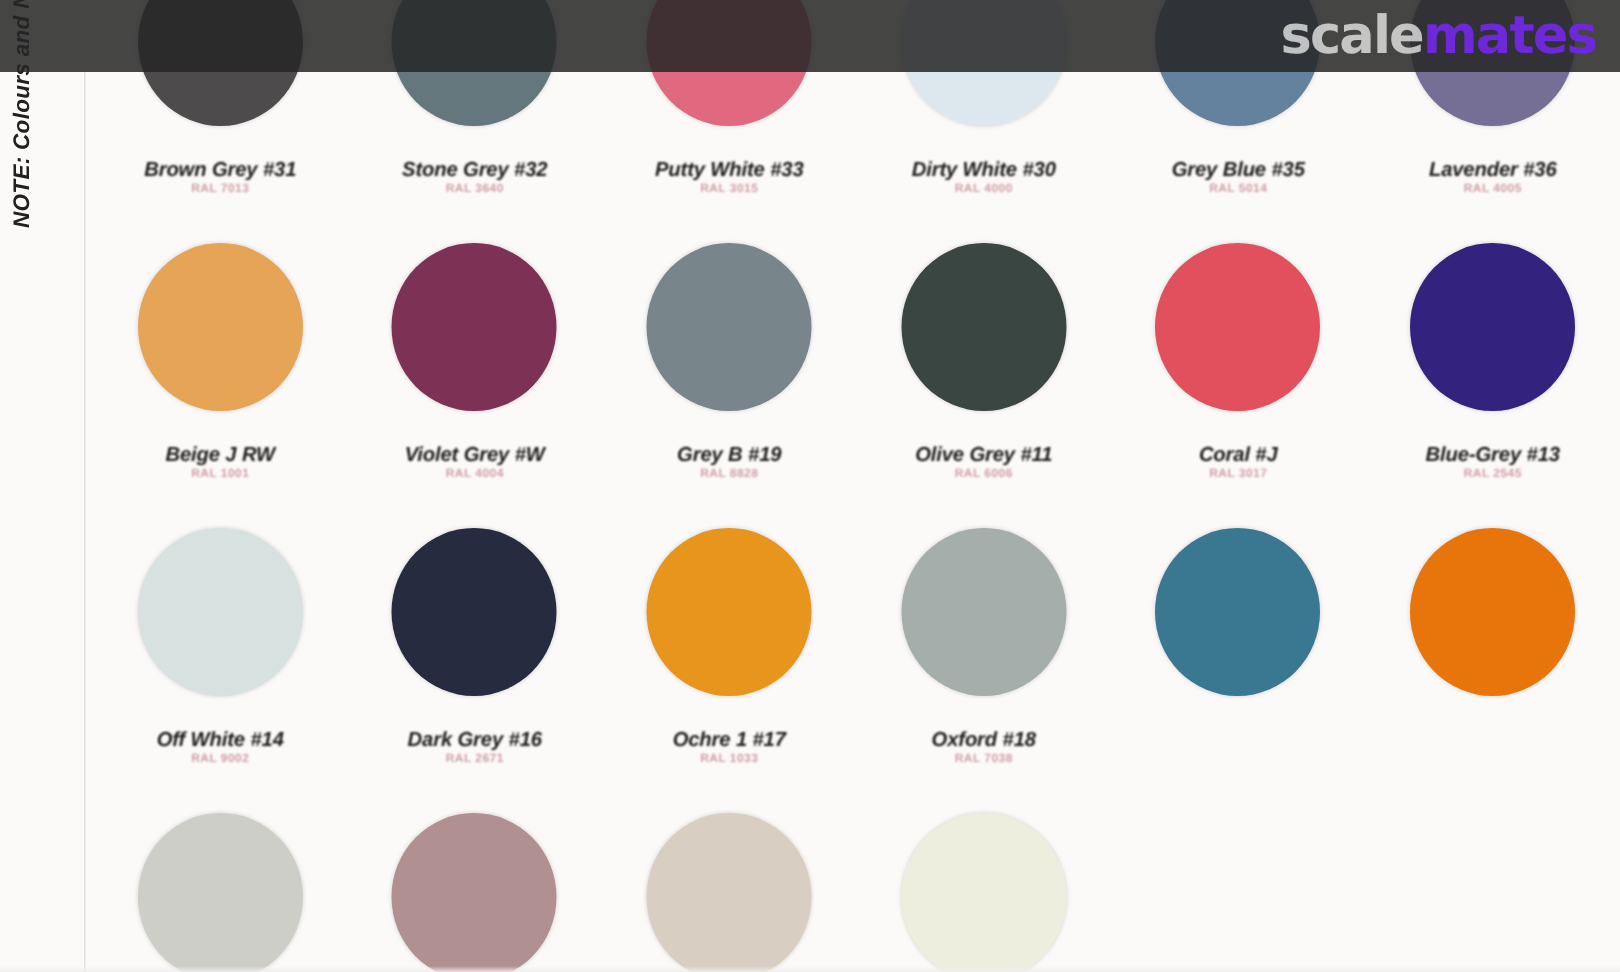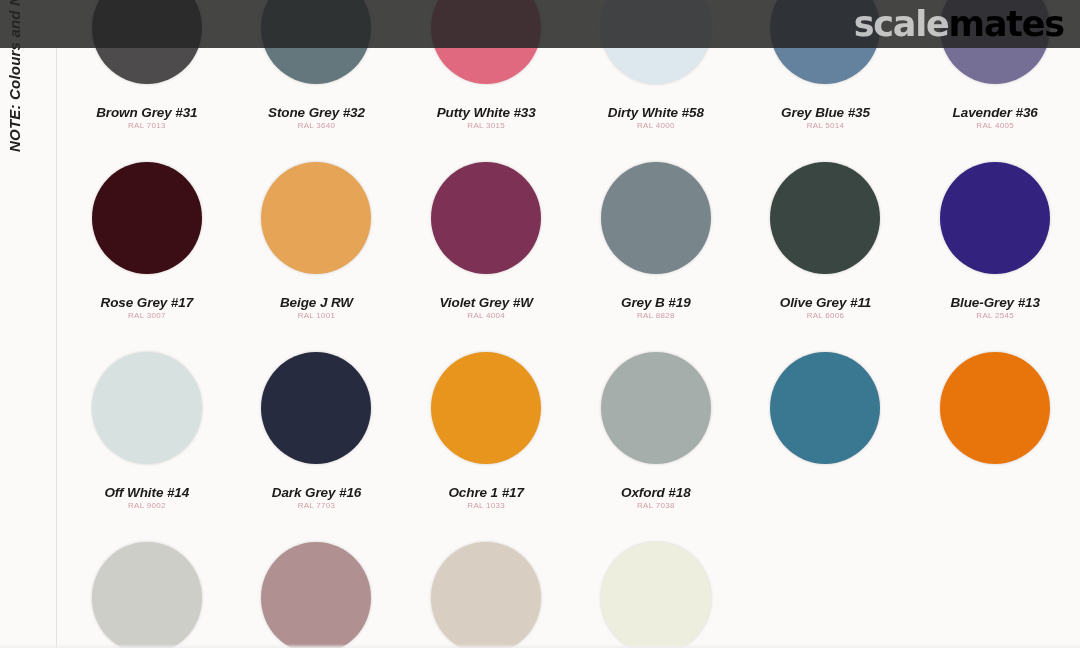--- a/index.html
+++ b/index.html
@@ -94,21 +94,21 @@
     letter-spacing: -0.1px;
     color: #1d1a19;
     white-space: nowrap;
     text-align: center;
     filter: blur(0.55px);
   }
 
   .swatch-code {
     margin-top: 1px;
     font-family: "Liberation Sans", sans-serif;
-    font-weight: normal;
+    font-weight: bold;
     font-size: 8px;
     letter-spacing: 0.3px;
     color: #c98d96;
     white-space: nowrap;
     text-align: center;
     filter: blur(0.7px);
     opacity: 0.85;
   }
 
   
@@ -130,21 +130,21 @@
     font-family: "DejaVu Sans", sans-serif;
     font-weight: bold;
     font-size: 35px;
     letter-spacing: -1.2px;
     line-height: 1;
     display: flex;
     align-items: flex-start;
     user-select: none;
   }
   #watermark .wm-scale { color: #e9e9e9; opacity: 0.78; }
-  #watermark .wm-mates { color: #000000; }
+  #watermark .wm-mates { color: #6d28d9; }
 
   
   #bottom-edge {
     position: absolute;
     left: 0;
     bottom: 0;
     width: 1080px;
     height: 4px;
     background: linear-gradient(to bottom, rgba(255,255,255,0), rgba(240,238,238,0.9));
     z-index: 4;
@@ -186,72 +186,72 @@
         <div class="swatch-name">Stone Grey #32</div>
         <div class="swatch-code">RAL 3640</div>
       </div>
       <div class="swatch-cell">
         <div class="swatch-dot" style="background: rgb(224, 105, 127);"></div>
         <div class="swatch-name">Putty White #33</div>
         <div class="swatch-code">RAL 3015</div>
       </div>
       <div class="swatch-cell">
         <div class="swatch-dot" style="background: rgb(221, 231, 238);"></div>
-        <div class="swatch-name">Dirty White #58</div>
+        <div class="swatch-name">Dirty White #30</div>
         <div class="swatch-code">RAL 4000</div>
       </div>
       <div class="swatch-cell">
         <div class="swatch-dot" style="background: rgb(100, 129, 158);"></div>
         <div class="swatch-name">Grey Blue #35</div>
         <div class="swatch-code">RAL 5014</div>
       </div>
       <div class="swatch-cell">
         <div class="swatch-dot" style="background: rgb(117, 111, 150);"></div>
         <div class="swatch-name">Lavender #36</div>
         <div class="swatch-code">RAL 4005</div>
       </div>
       <div class="swatch-cell">
-        <div class="swatch-dot" style="background: rgb(59, 13, 20);"></div>
-        <div class="swatch-name">Rose Grey #17</div>
-        <div class="swatch-code">RAL 3007</div>
-      </div>
-      <div class="swatch-cell">
         <div class="swatch-dot" style="background: rgb(229, 164, 86);"></div>
         <div class="swatch-name">Beige J RW</div>
         <div class="swatch-code">RAL 1001</div>
       </div>
       <div class="swatch-cell">
         <div class="swatch-dot" style="background: rgb(124, 49, 85);"></div>
         <div class="swatch-name">Violet Grey #W</div>
         <div class="swatch-code">RAL 4004</div>
       </div>
       <div class="swatch-cell">
         <div class="swatch-dot" style="background: rgb(120, 133, 138);"></div>
         <div class="swatch-name">Grey B #19</div>
         <div class="swatch-code">RAL 8828</div>
       </div>
       <div class="swatch-cell">
         <div class="swatch-dot" style="background: rgb(57, 70, 65);"></div>
         <div class="swatch-name">Olive Grey #11</div>
         <div class="swatch-code">RAL 6006</div>
       </div>
       <div class="swatch-cell">
+        <div class="swatch-dot" style="background: rgb(226, 80, 93);"></div>
+        <div class="swatch-name">Coral #J</div>
+        <div class="swatch-code">RAL 3017</div>
+      </div>
+      <div class="swatch-cell">
         <div class="swatch-dot" style="background: rgb(51, 35, 126);"></div>
         <div class="swatch-name">Blue-Grey #13</div>
         <div class="swatch-code">RAL 2545</div>
       </div>
       <div class="swatch-cell">
         <div class="swatch-dot" style="background: rgb(215, 225, 224);"></div>
         <div class="swatch-name">Off White #14</div>
         <div class="swatch-code">RAL 9002</div>
       </div>
       <div class="swatch-cell">
         <div class="swatch-dot" style="background: rgb(38, 43, 64);"></div>
         <div class="swatch-name">Dark Grey #16</div>
-        <div class="swatch-code">RAL 7703</div>
+        <div class="swatch-code">RAL 2671</div>
       </div>
       <div class="swatch-cell">
         <div class="swatch-dot" style="background: rgb(232, 149, 29);"></div>
         <div class="swatch-name">Ochre 1 #17</div>
         <div class="swatch-code">RAL 1033</div>
       </div>
       <div class="swatch-cell">
         <div class="swatch-dot" style="background: rgb(166, 174, 171);"></div>
         <div class="swatch-name">Oxford #18</div>
         <div class="swatch-code">RAL 7038</div>

